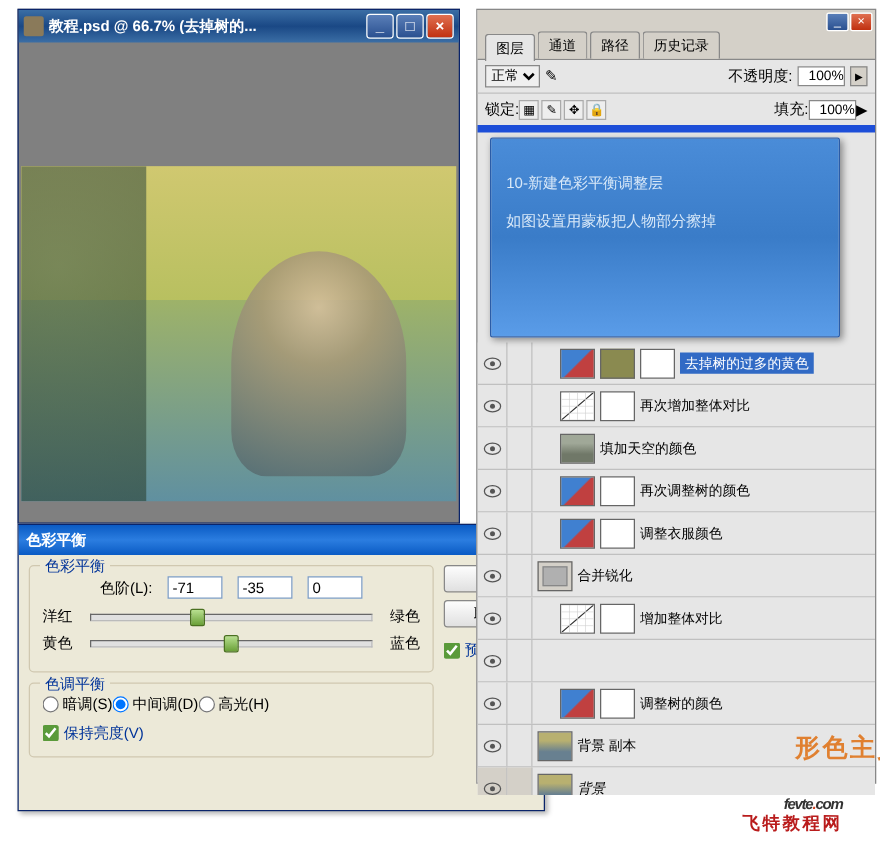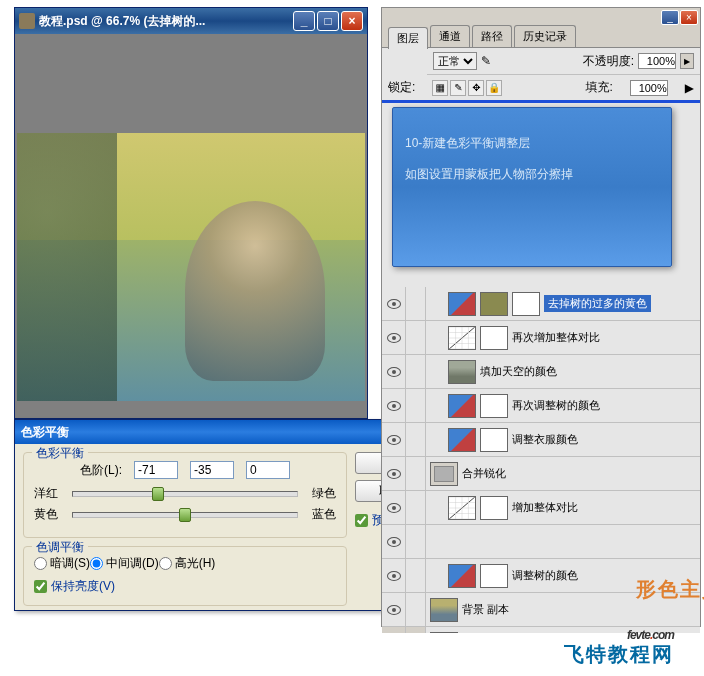--- a/index.html
+++ b/index.html
@@ -15,21 +15,21 @@
 .win-min { background: linear-gradient(#5a7fb8, #2a5090); }
 .win-max { background: linear-gradient(#5a7fb8, #2a5090); }
 .win-close { background: linear-gradient(#e07050, #c03010); }
 .doc-canvas { position: absolute; left: 2px; top: 125px; width: 348px; height: 268px; background: linear-gradient(to bottom, #c8c070 0%, #a8b860 30%, #6090a0 100%); display: flex; align-items: center; justify-content: center; overflow: hidden; }
 .canvas-illust { width: 100%; height: 100%; position: relative; }
 .canvas-illust .sky { position: absolute; top: 0; left: 0; right: 0; height: 40%; background: linear-gradient(#d0c870, #b8c060); }
 .canvas-illust .tree { position: absolute; left: 0; top: 0; width: 100px; height: 100%; background: radial-gradient(circle at 30% 30%, #4a6050, #2a4030); opacity: 0.6; }
 .canvas-illust .figure { position: absolute; right: 40px; bottom: 20px; width: 140px; height: 180px; background: radial-gradient(circle at 50% 25%, #d8c0a0 0%, #a89878 30%, #506870 100%); border-radius: 50% 50% 20% 20%; opacity: 0.85; }
 
 
-.cb-dialog { position: absolute; left: 14px; top: 419px; width: 422px; height: 192px; border: 1px solid #0a246a; background: #ece9d8; box-shadow: 2px 2px 4px rgba(0,0,0,0.3); }
+.cb-dialog { position: absolute; left: 14px; top: 419px; width: 422px; height: 230px; border: 1px solid #0a246a; background: #ece9d8; box-shadow: 2px 2px 4px rgba(0,0,0,0.3); }
 .cb-titlebar { height: 24px; background: linear-gradient(to bottom, #0a5bc4 0%, #2b7de0 50%, #0a5bc4 100%); display: flex; align-items: center; padding: 0 6px; color: #fff; font-weight: bold; }
 .cb-titlebar .t { flex: 1; }
 .cb-close { width: 20px; height: 18px; background: linear-gradient(#e07050, #c03010); border: 1px solid #fff; border-radius: 3px; display: flex; align-items: center; justify-content: center; }
 .cb-body { padding: 8px; display: flex; gap: 8px; }
 .cb-left { flex: 1; }
 .cb-right { width: 72px; display: flex; flex-direction: column; gap: 6px; }
 .cb-btn { height: 22px; border: 1px solid #888; background: linear-gradient(#fdfdfd, #e0e0e0); border-radius: 3px; display: flex; align-items: center; justify-content: center; }
 .cb-chk { display: flex; align-items: center; gap: 4px; margin-top: 4px; color: #003399; }
 .cb-chk input { accent-color: #5a9a3a; }
 
@@ -46,26 +46,26 @@
 .tone-row { display: flex; gap: 0; align-items: center; }
 .tone-row label { display: flex; align-items: center; gap: 3px; }
 
 
 .layers-panel { position: absolute; right: 3px; top: 7px; width: 320px; height: 620px; border: 1px solid #888; background: #e6e6e6; }
 .lp-winbtns { position: absolute; right: 2px; top: 2px; display: flex; gap: 1px; z-index: 20; }
 .lp-winbtn { width: 18px; height: 15px; border: 1px solid #fff; border-radius: 2px; display: flex; align-items: center; justify-content: center; font-size: 10px; color: #fff; }
 .lp-tabs { display: flex; height: 22px; background: #d4d0c8; border-bottom: 1px solid #888; padding-top: 18px; height: 40px; align-items: flex-end; padding-left: 6px; }
 .lp-tab { padding: 3px 8px; border: 1px solid #888; border-bottom: none; background: #d4d0c8; margin-right: 2px; border-radius: 3px 3px 0 0; font-size: 11px; }
 .lp-tab.active { background: #e6e6e6; position: relative; top: 2px; }
-.lp-row1 { display: flex; align-items: center; padding: 4px 6px; gap: 4px; border-bottom: 1px solid #c0c0c0; margin-left: 45px; }
+.lp-row1 { display: flex; align-items: center; padding: 4px 6px; gap: 4px; border-bottom: 1px solid #c0c0c0; }
 .lp-row1 select { border: 1px solid #888; height: 18px; font-size: 11px; }
 .lp-row1 .opacity-lbl { margin-left: auto; }
 .lp-row1 input { width: 38px; height: 16px; border: 1px solid #888; font-size: 11px; text-align: right; }
 .lp-row1 .arrow-btn { width: 14px; height: 16px; border: 1px solid #888; background: #d4d0c8; display: flex; align-items: center; justify-content: center; font-size: 8px; }
-.lp-row2 { display: flex; align-items: center; padding: 4px 6px; gap: 17px; border-bottom: 3px solid #1d4ed8; }
+.lp-row2 { display: flex; align-items: center; padding: 4px 6px; gap: 0; border-bottom: 6px solid #1d4ed8; }
 .lp-row2 .lock-icons { display: flex; gap: 2px; align-items: center; }
 .lp-row2 .lock-box { width: 16px; height: 16px; border: 1px solid #aaa; background: #eee; display: flex; align-items: center; justify-content: center; font-size: 10px; }
 .lp-row2 .fill-lbl { margin-left: auto; }
 .lp-row2 input { width: 38px; height: 16px; border: 1px solid #888; font-size: 11px; text-align: right; }
 
 .layers-list { position: relative; height: 530px; overflow: hidden; }
 
 
 .annotation { position: absolute; left: 10px; top: 4px; width: 280px; height: 160px; background: linear-gradient(to bottom, #4a8cd8 0%, #3a7cc8 50%, #5a9ce8 100%); border: 1px solid #2a5ca8; color: #d8e8f8; padding: 20px 12px; font-size: 16px; line-height: 2.6; border-radius: 2px; box-shadow: 2px 2px 6px rgba(0,0,0,0.4); z-index: 10; }
 
@@ -86,28 +86,28 @@
 .thumb.sky-photo { background: linear-gradient(#a0a898 30%, #707868 70%); }
 .thumb.olive { background: #8a8a50; }
 .thumb.folder { background: #d4d0c8; }
 .thumb.folder::before { content: ''; display: block; width: 18px; height: 14px; background: #b0b0b0; margin: 4px auto; border: 1px solid #888; }
 .thumb.bg-copy { background: linear-gradient(#b8b070 30%, #688090 70%); }
 .layer-name { font-size: 11px; white-space: nowrap; }
 .layer-name.italic { font-style: italic; }
 .layer-row.bold .layer-name { font-weight: normal; }
 .layer-row.bg .eye-col, .layer-row.bg .link-col { background: #d4d0c8; }
 
-.layers-stack { position: absolute; top: 184px; left: 0; right: 0; }
+.layers-stack { position: absolute; top: 168px; left: 0; right: 0; }
 
 
 .watermark { position: absolute; right: 30px; bottom: 8px; text-align: right; z-index: 30; }
 .watermark .l1 { font-size: 24px; font-weight: bold; font-style: italic; color: #333; letter-spacing: -1px; }
 .watermark .l1 .o-red { color: #d04020; }
 .watermark .l1 .brand-cn { color: #e08030; font-size: 20px; position: relative; top: -14px; left: 50px; font-style: normal; letter-spacing: 2px; font-family: "SimHei", sans-serif; }
-.watermark .l2 { font-size: 20px; color: #0369a1; font-weight: bold; letter-spacing: 2px; margin-top: -4px; }
+.watermark .l2 { font-size: 14px; color: #b91c1c; font-weight: bold; letter-spacing: 2px; margin-top: -4px; }
 </style>
 </head>
 <body>
 
 <div class="doc-window">
   <div class="doc-titlebar">
     <div class="icon"></div>
     <div class="title">教程.psd @ 66.7% (去掉树的...</div>
     <div class="win-btns">
       <div class="win-btn win-min">_</div>

